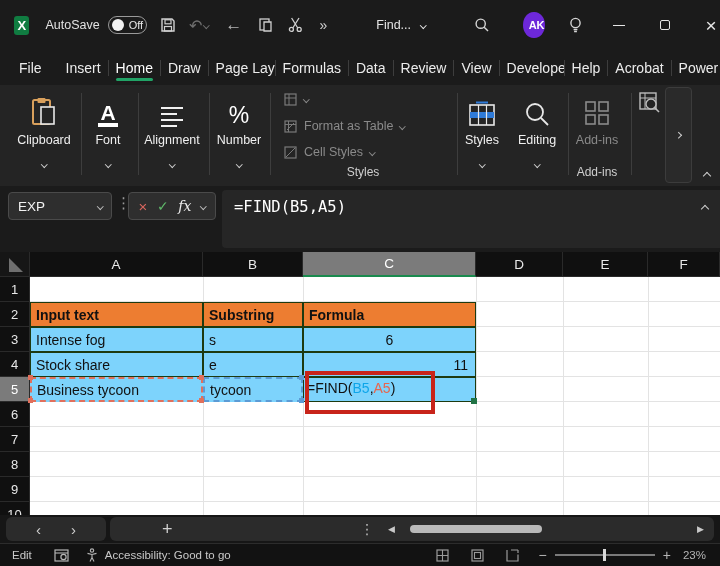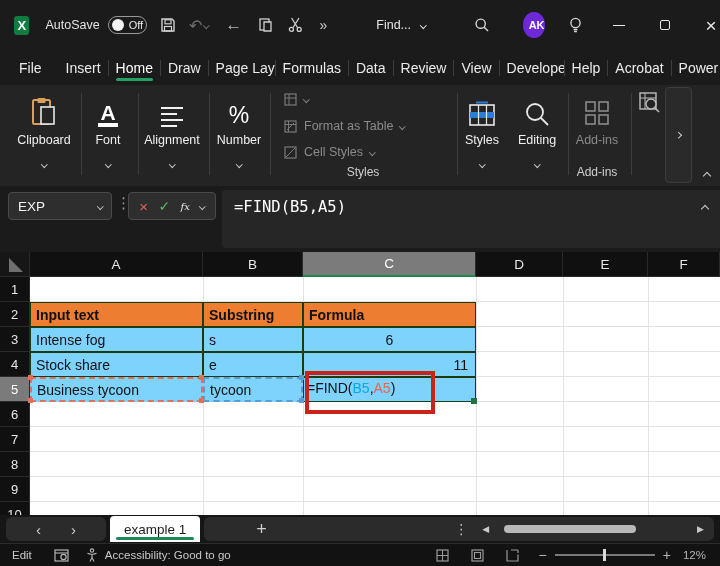--- a/index.html
+++ b/index.html
@@ -348,21 +348,21 @@
 
   <div class="fbar">
     <div class="namebox">
       <span style="flex:1">EXP</span>
       <span class="chev down sm" style="color:#bdbdbd"></span>
     </div>
     <div class="fdots">⋮</div>
     <div class="fbtns">
       <span style="color:#d9665e;font-size:15px">×</span>
       <span style="color:#5fb96a;font-size:14px">✓</span>
-      <span style="color:#ececec;font-style:italic;font-family:'DejaVu Serif',serif;font-size:10px">fx</span>
+      <span style="color:#ececec;font-style:italic;font-family:'DejaVu Serif',serif;font-size:14px">fx</span>
       <span class="chev down sm" style="color:#bdbdbd"></span>
     </div>
     <div class="finput">
       <span>=FIND(B5,A5)</span>
     </div>
     <div class="fb-collapse">
       <span class="chev up"></span>
     </div>
   </div>
 
@@ -417,23 +417,20 @@
     <div class="fillhandle" style="left:471px;top:146px"></div>
 
     <div class="redbox"></div>
   </div>
 
   <div class="sheetbar">
     <div class="navpanel">
       <span>‹</span>
       <span>›</span>
     </div>
-    <div class="stab">
-      <span>example 1</span>
-    </div>
     <div class="tabpanel">
       <span class="plus">+</span>
       <span class="vdots">⋮</span>
       <span class="scl">◀</span>
       <div class="hthumb"></div>
       <span class="scr">▶</span>
     </div>
   </div>
 
   <div class="statusbar">
@@ -470,16 +467,16 @@
       <svg width="13" height="13" viewBox="0 0 13 13">
         <path d="M1 1v11h11V5.5" fill="none" stroke="#9a9a9a" stroke-width="1.2"></path>
         <path d="M5 1h7M12 1v3" stroke="#9a9a9a" stroke-width="1.2"></path>
       </svg>
     </div>
     <span style="margin-left:20px;font-size:14px;color:#b5b5b5">−</span>
     <div class="zoomtrack">
       <div class="zoomthumb"></div>
     </div>
     <span style="font-size:14px;color:#b5b5b5">+</span>
-    <span style="margin:0 14px 0 12px;color:#b5b5b5">12%</span>
+    <span style="margin:0 14px 0 12px;color:#b5b5b5">23%</span>
   </div>
 
 </div>
 
 </body></html>

